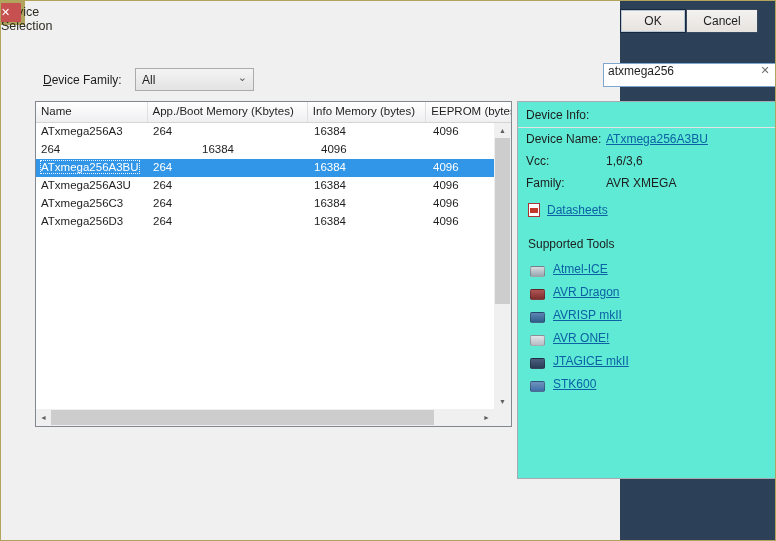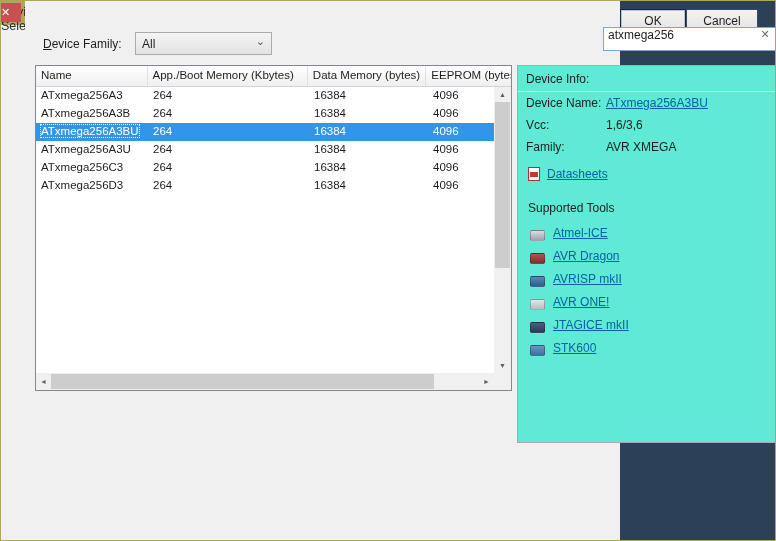--- a/index.html
+++ b/index.html
@@ -21,25 +21,25 @@
     position:absolute; left:0; right:0; top:4px; text-align:center;
     font-size:12.5px; color:#2E2B20;
   }
   .close-btn{
     position:absolute; top:2px; right:4px; width:31px; height:19px;
     background:#C75050; color:#fff; font-size:11px;
     display:flex; align-items:center; justify-content:center;
     border-radius:1px; cursor:pointer;
   }
   
-  .content{ position:relative; flex:1 1 auto; background:#F0F0F0; }
+  .content{ position:relative; flex:1 1 auto; background:#F0F0F0;margin-top:36px; }
   .df-label{ position:absolute; left:18px; top:36px; display:inline-block; }
   .df-label::first-letter{ text-decoration:underline; }
   .dropdown{
-    position:absolute; left:110px; top:31px; width:137px; height:23px;
+    position:absolute; left:110px; top:31px; width:119px; height:23px;
     background:linear-gradient(#F4F4F4,#E3E3E3);
     border:1px solid #ABABAB;
     display:flex; align-items:center; padding-left:6px;
   }
   .dropdown .chev{
     position:absolute; right:6px; top:2px; color:#5A5A5A; font-size:11px;
   }
   .searchbox{
     position:absolute; left:578px; top:26px; width:173px; height:24px;
     background:#fff; border:1px solid #7EA6CE;
@@ -142,32 +142,31 @@
 
     <div class="searchbox">
       <input value="atxmega256" style="">
       <span class="clear">✕</span>
     </div>
 
     <div class="dtable">
       <div class="thead">
         <div class="th c0">Name</div>
         <div class="th c1">App./Boot Memory (Kbytes)</div>
-        <div class="th c2">Data Memory (bytes)</div>
+        <div class="th c2">Info Memory (bytes)</div>
         <div class="th c3">EEPROM (bytes)</div>
       </div>
       <div class="tbody">
         <div class="tr">
           <div class="td c0"><span>ATxmega256A3</span></div>
           <div class="td c1">264</div>
           <div class="td c2">16384</div>
           <div class="td c3">4096</div>
         </div>
         <div class="tr">
-          <div class="td c0"><span>ATxmega256A3B</span></div>
           <div class="td c1">264</div>
           <div class="td c2">16384</div>
           <div class="td c3">4096</div>
         </div>
         <div class="tr selected">
           <div class="td c0"><span>ATxmega256A3BU</span></div>
           <div class="td c1">264</div>
           <div class="td c2">16384</div>
           <div class="td c3">4096</div>
         </div>

